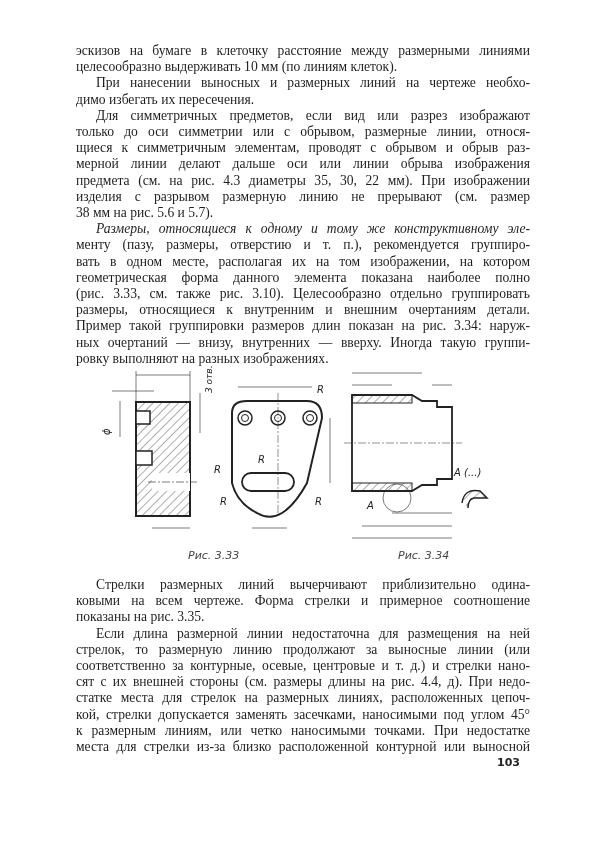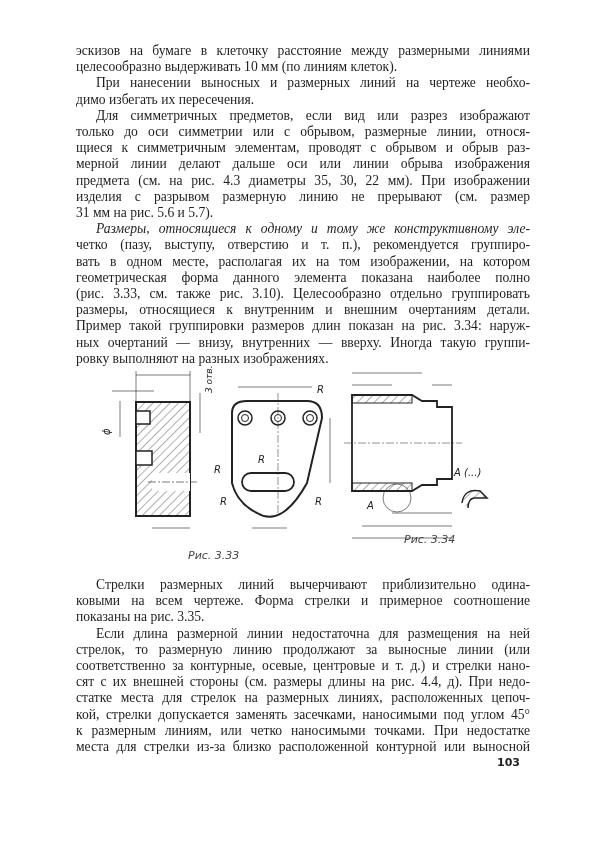--- a/index.html
+++ b/index.html
@@ -27,25 +27,25 @@
     <span class="line" style="text-indent:20px">При нанесении выносных и размерных линий на чертеже необхо-</span>
     <span class="line last">димо избегать их пересечения.</span>
   </p>
   <p class="p">
     <span class="line" style="text-indent:20px">Для симметричных предметов, если вид или разрез изображают</span>
     <span class="line">только до оси симметрии или с обрывом, размерные линии, относя-</span>
     <span class="line">щиеся к симметричным элементам, проводят с обрывом и обрыв раз-</span>
     <span class="line">мерной линии делают дальше оси или линии обрыва изображения</span>
     <span class="line">предмета (см. на рис. 4.3 диаметры 35, 30, 22 мм). При изображении</span>
     <span class="line">изделия с разрывом размерную линию не прерывают (см. размер</span>
-    <span class="line last">31 мм на рис. 5.6 и 5.7).</span>
+    <span class="line last">38 мм на рис. 5.6 и 5.7).</span>
   </p>
   <p class="p">
     <span class="line it" style="text-indent:20px">Размеры, относящиеся к одному и тому же конструктивному эле-</span>
-    <span class="line">четко (пазу, выступу, отверстию и т. п.), рекомендуется группиро-</span>
+    <span class="line">менту (пазу, размеры, отверстию и т. п.), рекомендуется группиро-</span>
     <span class="line">вать в одном месте, располагая их на том изображении, на котором</span>
     <span class="line">геометрическая форма данного элемента показана наиболее полно</span>
     <span class="line">(рис. 3.33, см. также рис. 3.10). Целесообразно отдельно группировать</span>
     <span class="line">размеры, относящиеся к внутренним и внешним очертаниям детали.</span>
     <span class="line">Пример такой группировки размеров длин показан на рис. 3.34: наруж-</span>
     <span class="line">ных очертаний — внизу, внутренних — вверху. Иногда такую группи-</span>
     <span class="line last">ровку выполняют на разных изображениях.</span>
   </p>
 </div>
 
@@ -105,21 +105,21 @@
       <path d="M380 140 Q382 125 398 128 L405 135 L392 135 Q386 136 386 145" fill="url(#hatch)" stroke-width="1.5"></path>
       <line x1="270" y1="175" x2="370" y2="175" stroke-width="0.6"></line>
       <line x1="280" y1="163" x2="370" y2="163" stroke-width="0.6"></line>
       <line x1="310" y1="150" x2="370" y2="150" stroke-width="0.6"></line>
       <line x1="270" y1="10" x2="340" y2="10" stroke-width="0.6"></line>
       <line x1="270" y1="22" x2="310" y2="22" stroke-width="0.6"></line>
       <line x1="350" y1="22" x2="370" y2="22" stroke-width="0.6"></line>
     </g>
   </svg>
   <span class="cap" style="left:106px;top:186px;">Рис. 3.33</span>
-  <span class="cap" style="left:316px;top:170px;margin-left:6px;">Рис. 3.34</span>
+  <span class="cap" style="left:316px;top:186px;">Рис. 3.34</span>
 </div>
 
 <div class="page" style="top:577px;">
   <p class="p">
     <span class="line" style="text-indent:20px">Стрелки размерных линий вычерчивают приблизительно одина-</span>
     <span class="line">ковыми на всем чертеже. Форма стрелки и примерное соотношение</span>
     <span class="line last">показаны на рис. 3.35.</span>
   </p>
   <p class="p">
     <span class="line" style="text-indent:20px">Если длина размерной линии недостаточна для размещения на ней</span>

